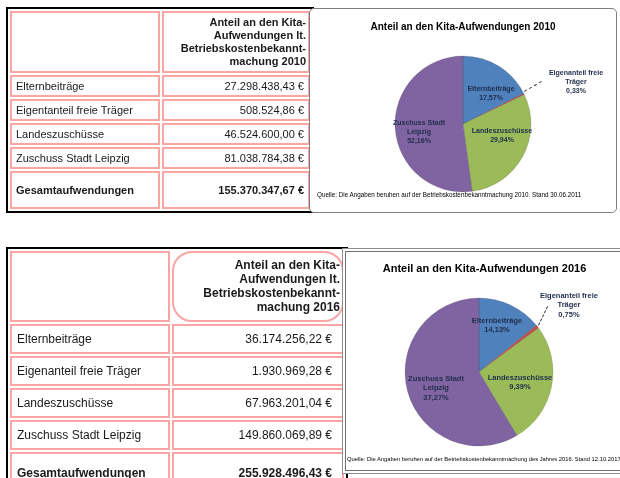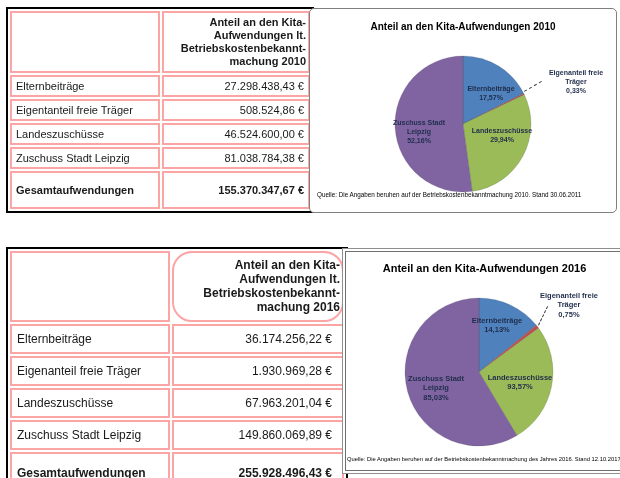--- a/index.html
+++ b/index.html
@@ -153,25 +153,25 @@
       <path d="M76,76 L133.4013597170342,29.29792400079367 A74,74 0 0 1 135.53760607148996,32.05374346686532 Z" fill="#c0504d" stroke="rgba(60,60,60,0.35)" stroke-width="0.5"></path>
       <path d="M76,76 L135.53760607148996,32.05374346686532 A74,74 0 0 1 113.90892066993513,139.55244868327708 Z" fill="#9bbb59" stroke="rgba(60,60,60,0.35)" stroke-width="0.5"></path>
       <path d="M76,76 L113.90892066993513,139.55244868327708 A74,74 0 1 1 75.99999999999999,2 Z" fill="#8064a2" stroke="rgba(60,60,60,0.35)" stroke-width="0.5"></path>
     </svg>
   <div class="slabel l16-blue">
     <div>Elternbeiträge</div>
       <div>14,13%</div>
   </div>
   <div class="slabel l16-green">
     <div>Landeszuschüsse</div>
-      <div>93,57%</div>
+      <div>9,39%</div>
   </div>
   <div class="slabel l16-purple">
     <div>Zuschuss Stadt Leipzig</div>
-      <div>85,03%</div>
+      <div>37,27%</div>
   </div>
   <div class="slabel l16-call">
     <div>Eigenanteil freie Träger</div>
       <div>0,75%</div>
   </div>
   <div class="leader ld2016"></div>
   <div class="source">Quelle: Die Angaben beruhen auf der Betriebskostenbekanntmachung des Jahres 2016. Stand 12.10.2017</div>
 </div>
 
 </body></html>

